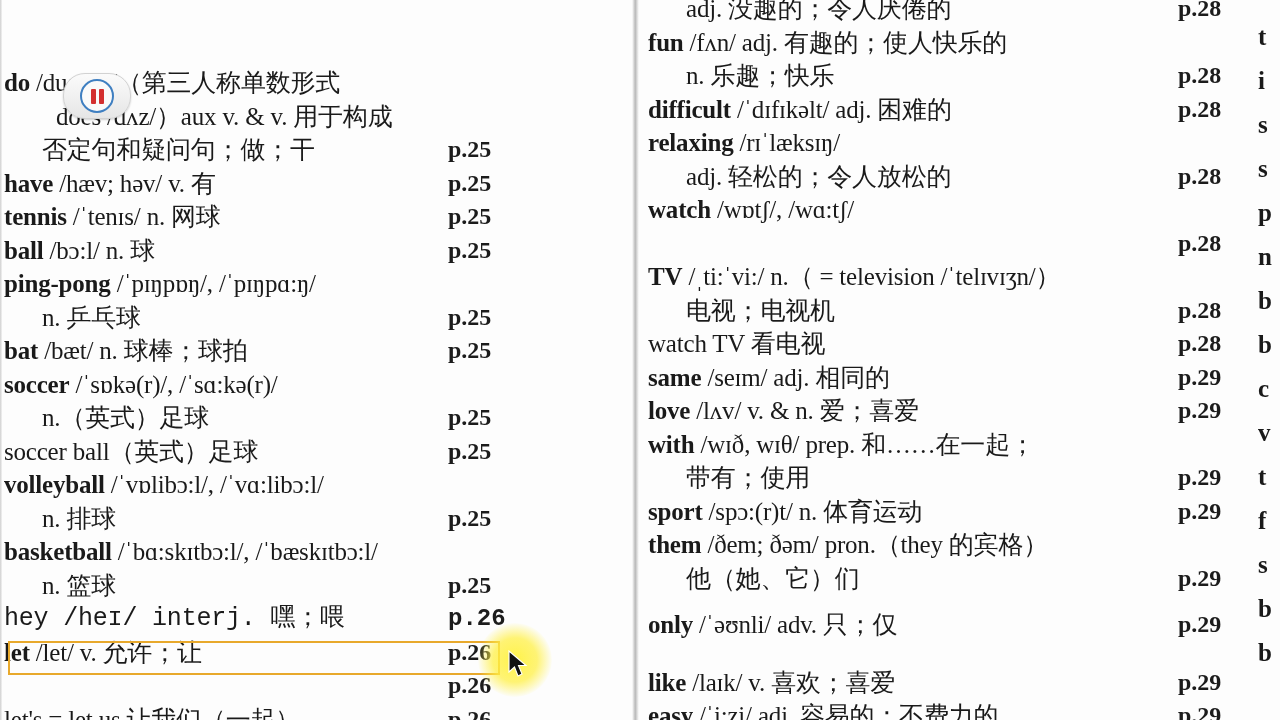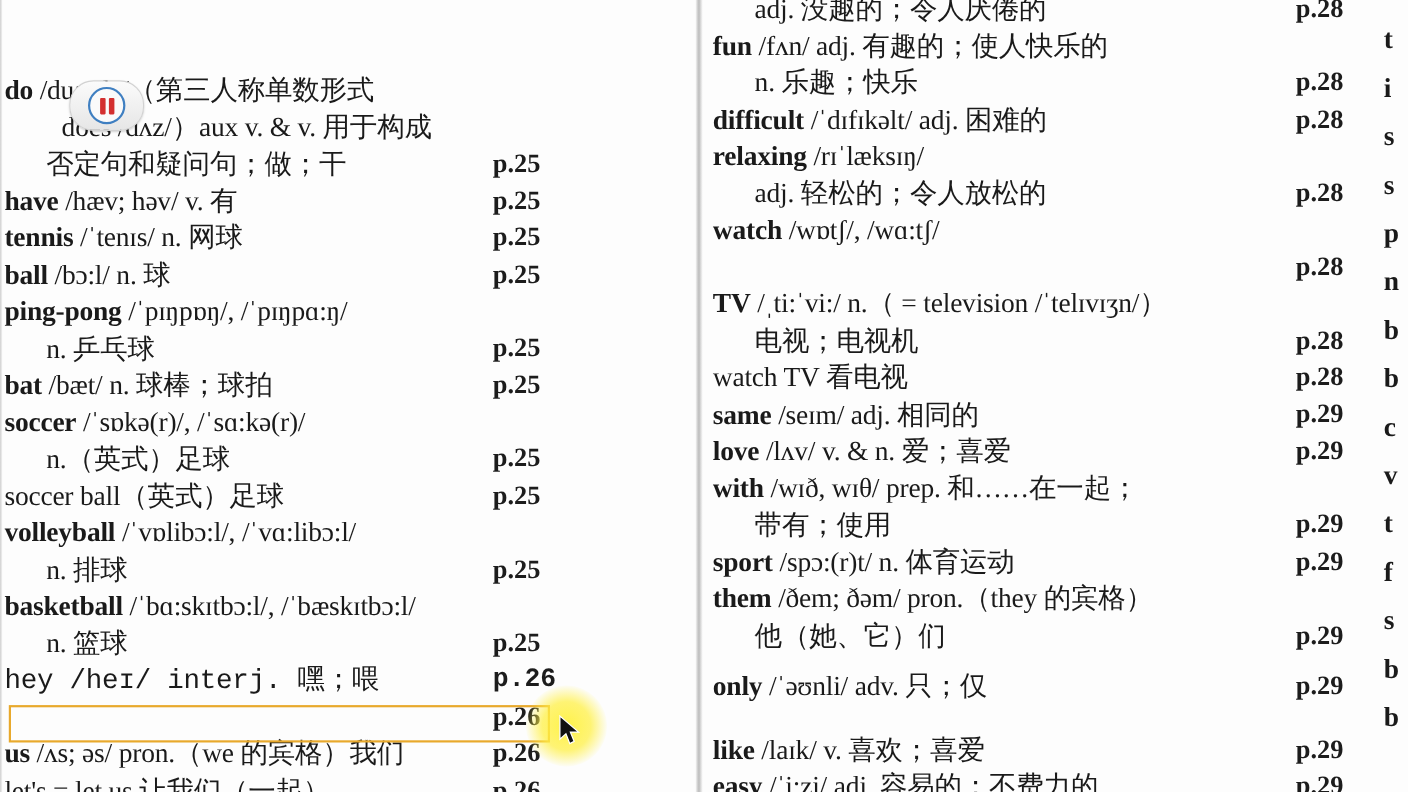--- a/index.html
+++ b/index.html
@@ -178,22 +178,22 @@
         <li class="entry" style="top: 0px;"><span class="body indent-2">n. 乒乓球</span><span class="page" style="left: 444px;">p.25</span></li>
         <li class="entry" style="top: 0px;"><span class="body"><b class="hw">bat</b><span class="ipa"> /bæt/ n. 球棒；球拍</span></span><span class="page" style="left: 444px;">p.25</span></li>
         <li class="entry" style="top: 0px;"><span class="body"><b class="hw">soccer</b><span class="ipa"> /ˈsɒkə(r)/, /ˈsɑ:kə(r)/</span></span></li>
         <li class="entry" style="top: 0px;"><span class="body indent-2">n.（英式）足球</span><span class="page" style="left: 444px;">p.25</span></li>
         <li class="entry" style="top: 0px;"><span class="body">soccer ball（英式）足球</span><span class="page" style="left: 444px;">p.25</span></li>
         <li class="entry" style="top: 0px;"><span class="body"><b class="hw">volleyball</b><span class="ipa"> /ˈvɒlibɔ:l/, /ˈvɑ:libɔ:l/</span></span></li>
         <li class="entry" style="top: 0px;"><span class="body indent-2">n. 排球</span><span class="page" style="left: 444px;">p.25</span></li>
         <li class="entry" style="top: 0px;"><span class="body"><b class="hw">basketball</b><span class="ipa"> /ˈbɑ:skɪtbɔ:l/, /ˈbæskɪtbɔ:l/</span></span></li>
         <li class="entry" style="top: 0px;"><span class="body indent-2">n. 篮球</span><span class="page" style="left: 444px;">p.25</span></li>
         <li class="entry" style="top: 0px; font-family: Liberation Mono, monospace;"><span class="body">hey /heɪ/ interj. 嘿；喂</span><span class="page" style="left: 444px;">p.26</span></li>
+        <li class="entry" style="top: 0px;"><span class="body"><b class="hw">let</b><span class="ipa"> /let/ v. 允许；让</span></span><span class="page" style="left: 444px;">p.26</span></li>
         <li class="entry" style="top: 0px;"><span class="page" style="left: 444px;">p.26</span></li>
-        <li class="entry" style="top: 0px;"><span class="body"><b class="hw">us</b><span class="ipa"> /ʌs; əs/ pron.（we 的宾格）我们</span></span><span class="page" style="left: 444px;">p.26</span></li>
         <li class="entry" style="top: 0px;"><span class="body">let's = let us 让我们（一起）</span><span class="page" style="left: 444px;">p.26</span></li>
       </ul>
   </div>
 
   <div class="col-divider" style="left:632px"></div>
 
   <div class="column" id="col-mid">
     <ul class="entry-list" id="mid-list" style="margin-top: -8px;">
         <li class="entry" style="top: 0px;"><span class="body indent-2">adj. 没趣的；令人厌倦的</span><span class="page" style="left: 530px;">p.28</span></li>
         <li class="entry" style="top: 0px;"><span class="body"><b class="hw">fun</b><span class="ipa"> /fʌn/ adj. 有趣的；使人快乐的</span></span></li>

